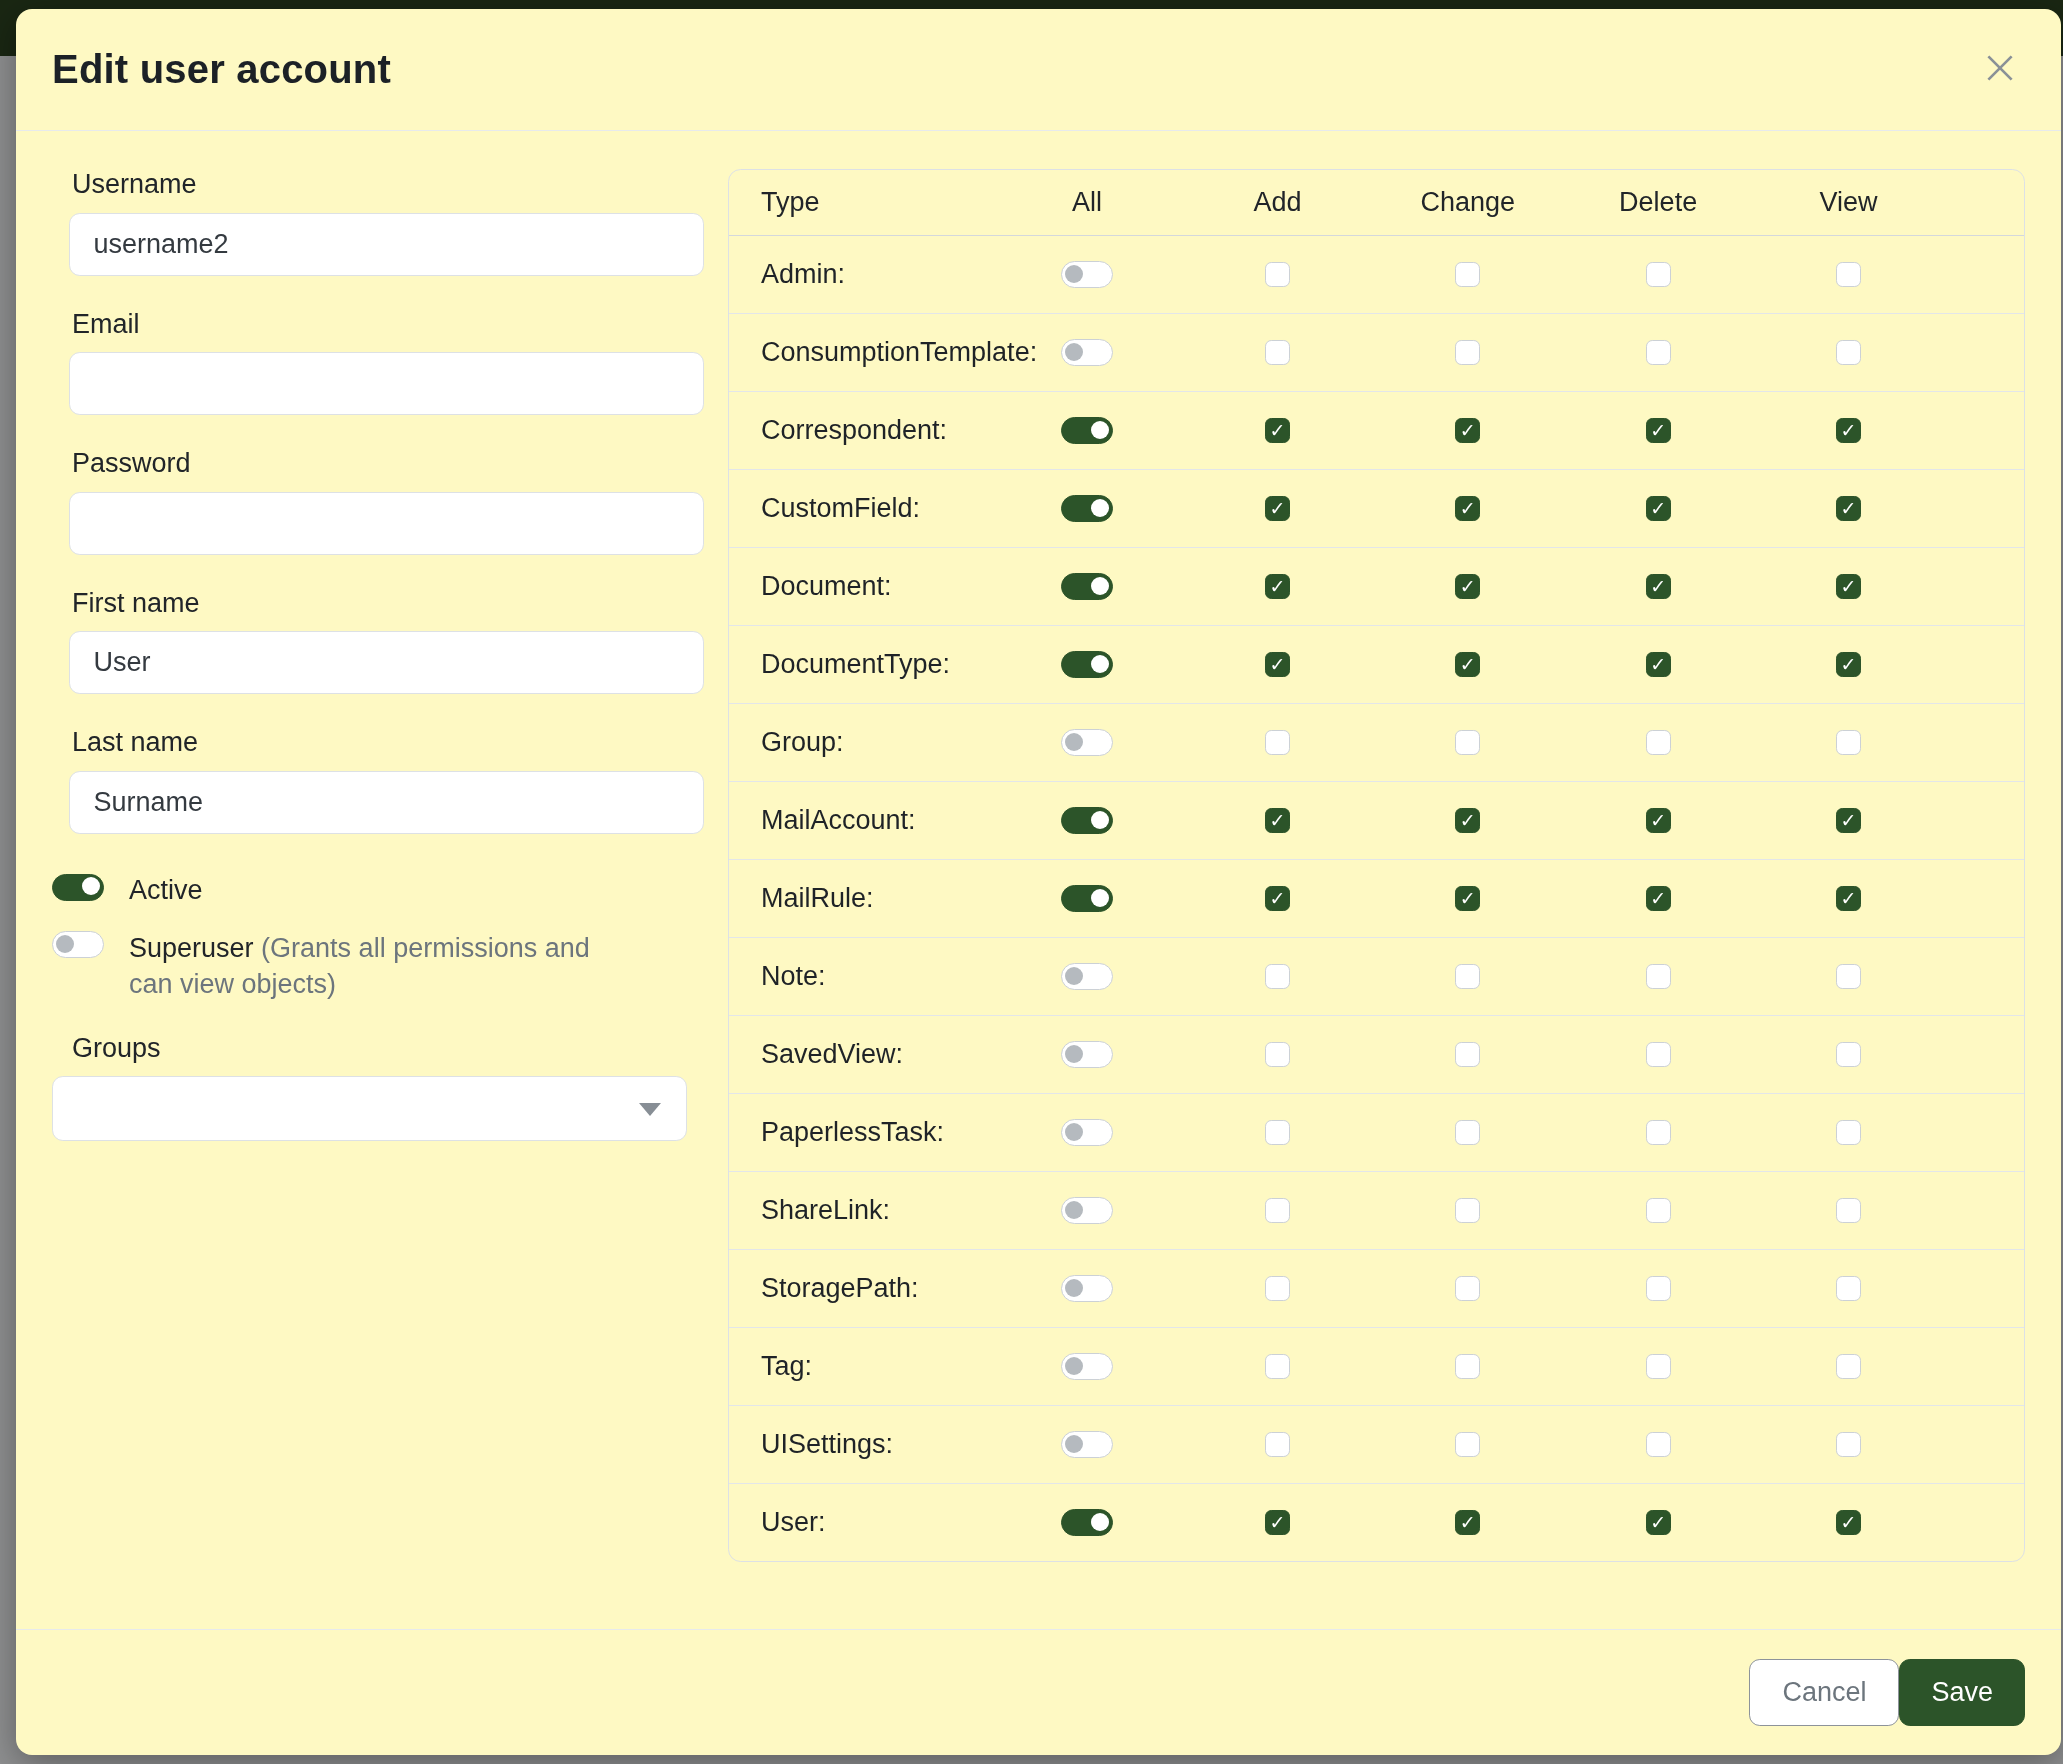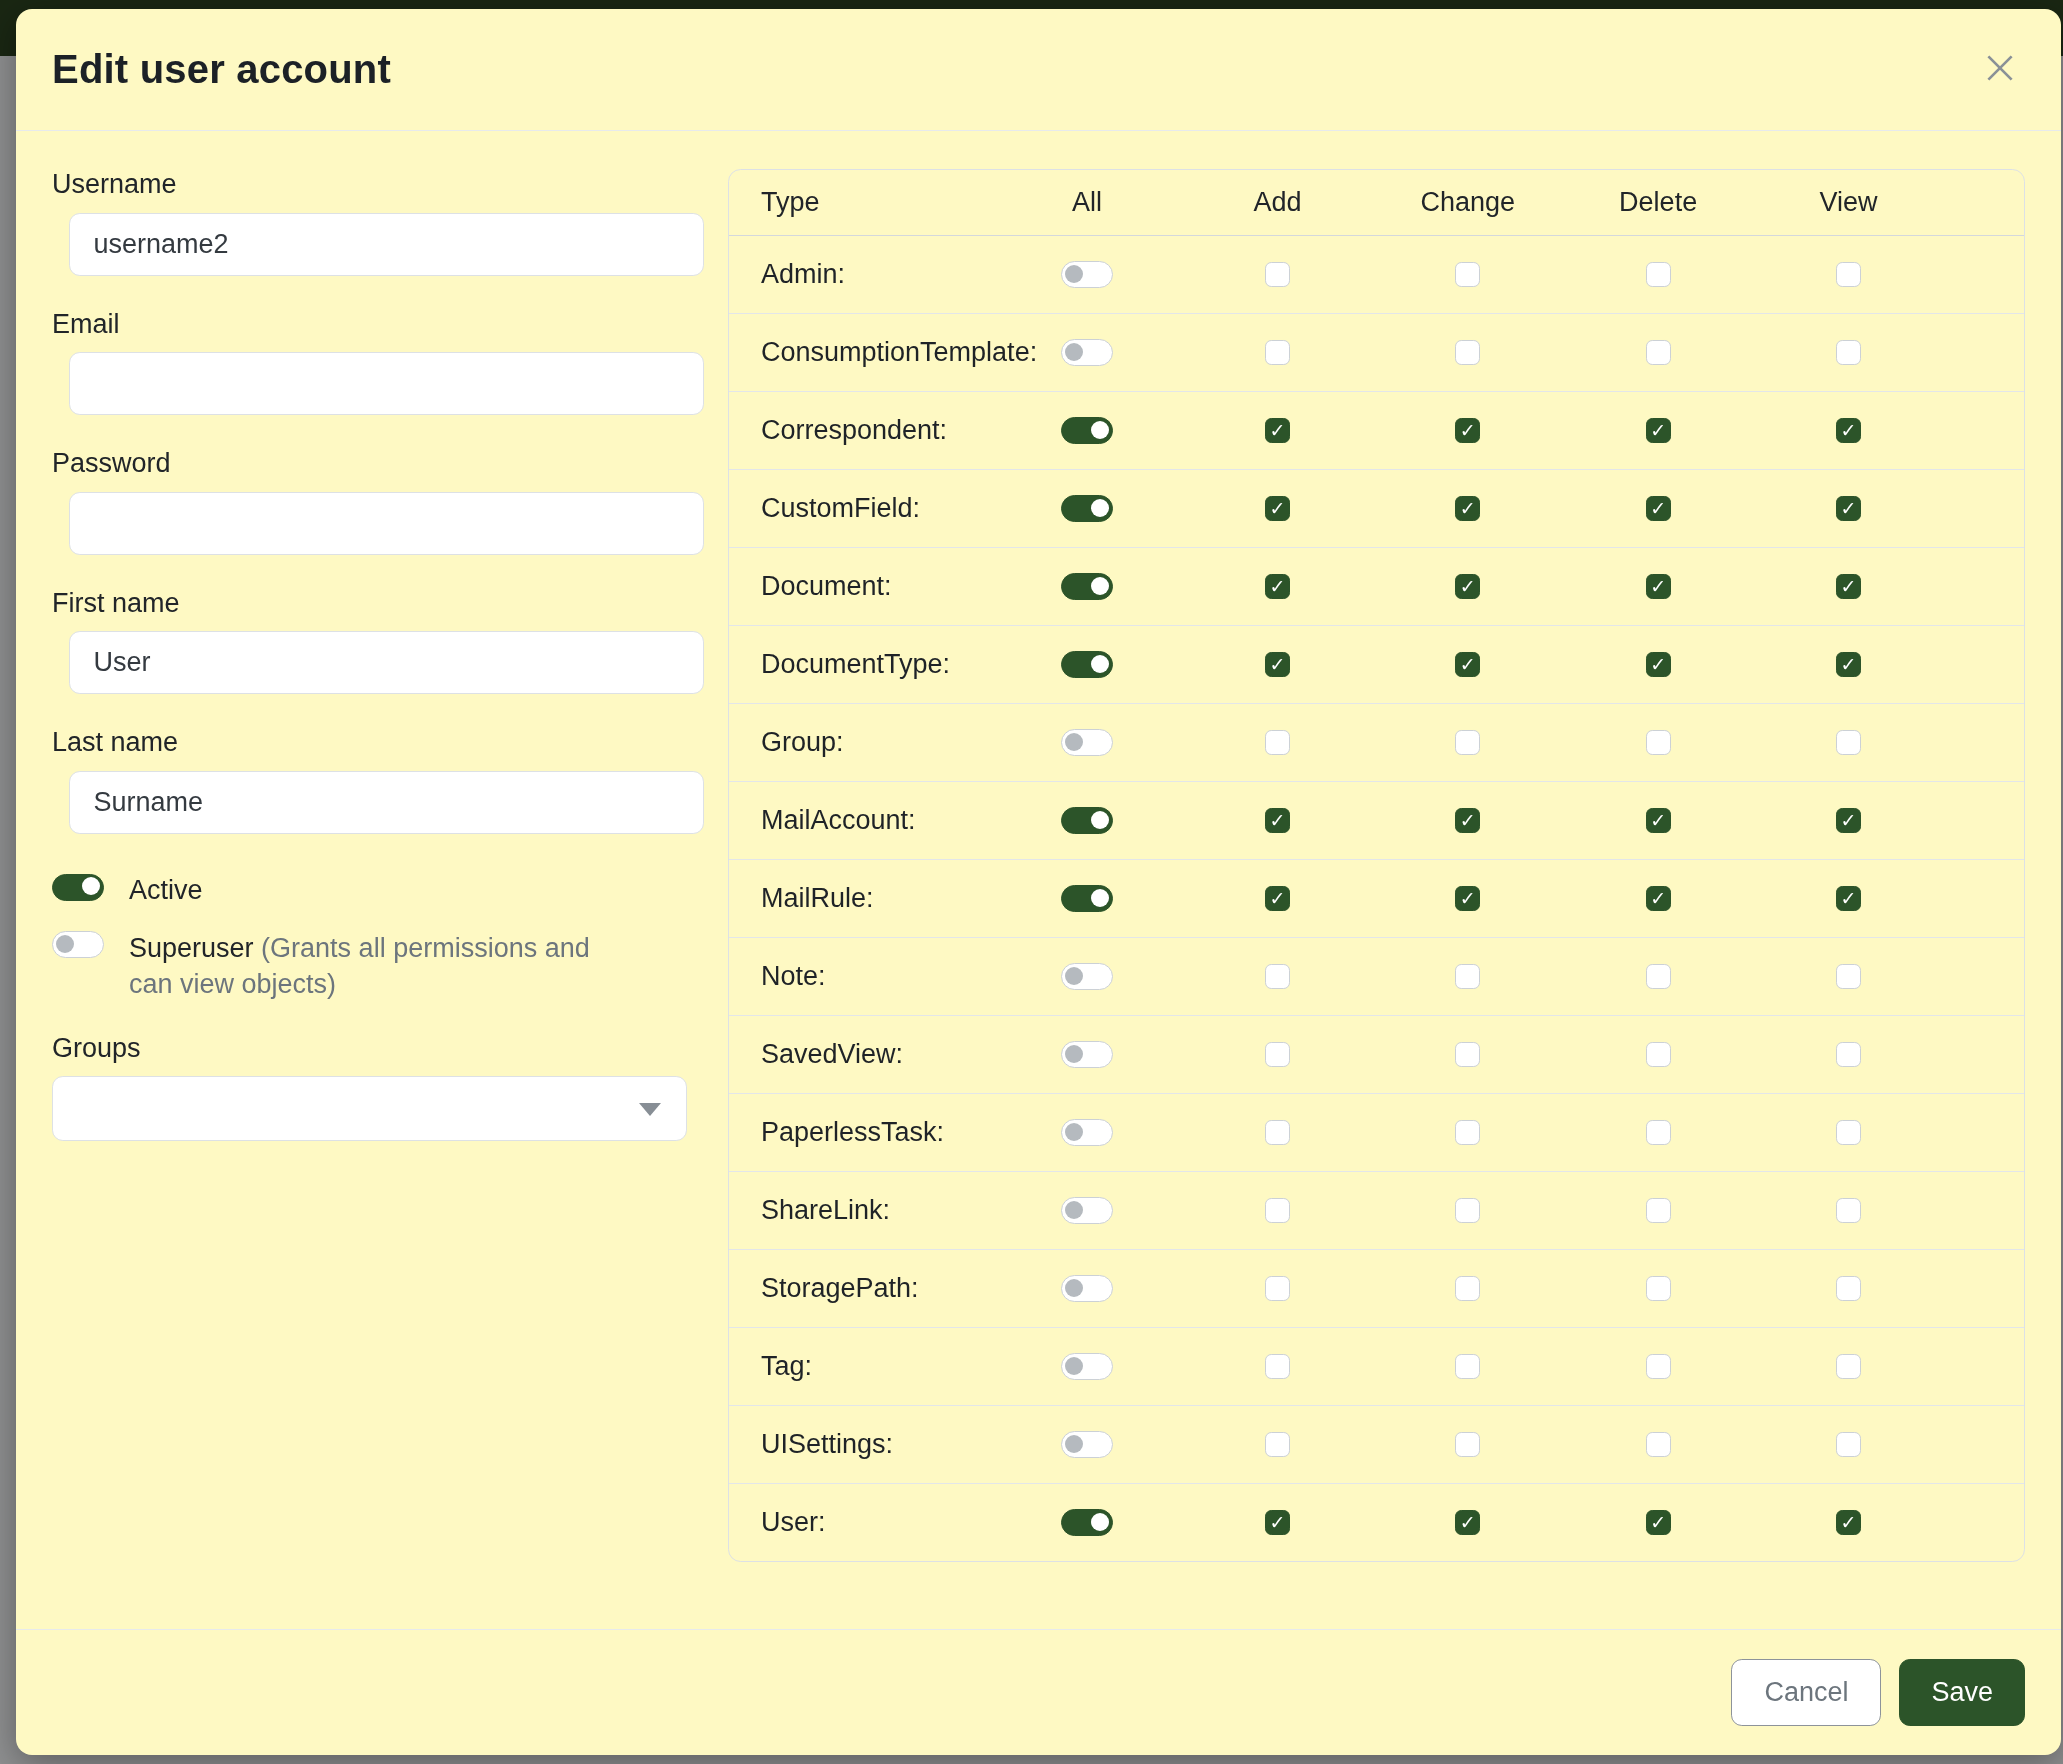--- a/index.html
+++ b/index.html
@@ -22,21 +22,21 @@
   }
   .modal-title{font-size:40px;font-weight:600;color:#1c2126;letter-spacing:0.2px;}
   .close-btn{
     margin-left:auto;width:43px;height:43px;border:none;background:transparent;
     cursor:pointer;display:flex;align-items:center;justify-content:center;padding:0;
   }
   
   .modal-body{flex:1 1 auto;display:flex;padding:38px 36px 0 36px;box-sizing:border-box;overflow:hidden;}
   .form-col{width:635px;flex:0 0 635px;}
   .perm-col{flex:1 1 auto;margin-left:41px;}
-  .field-label{display:block;font-size:27px;color:#212529;margin-bottom:12.6px;line-height:31px;}
+  .field-label{display:block;font-size:27px;color:#212529;margin-bottom:12.6px;line-height:31px;margin-left:20px;}
   .form-group{margin-bottom:33px;}
   .text-input{
     width:100%;height:63px;box-sizing:border-box;border:1.8px solid #dde1e5;border-radius:10.8px;
     padding:0 23.4px;font-size:27px;color:#343a40;outline:none;background:#fff;
     font-family:inherit;
     margin-left:17px;
   }
   
   .switch{width:52px;height:27px;border-radius:14.4px;position:relative;box-sizing:border-box;flex:0 0 auto;cursor:pointer;}
   .switch.off{background:#fff;border:1.8px solid #ccd1d6;}
@@ -79,21 +79,21 @@
   .cb{
     width:25px;height:25px;border-radius:6.3px;box-sizing:border-box;margin:0 auto;cursor:pointer;
     display:flex;align-items:center;justify-content:center;
   }
   .cb.off{background:#fff;border:1.8px solid #ccd1d6;}
   .cb.on{background:#2c5429;border:1.8px solid #2c5429;color:#fff;font-size:19px;font-weight:700;line-height:1;}
   .center-wrap{display:flex;justify-content:center;}
   
   .modal-footer{
     flex:0 0 126px;height:126px;border-top:1.8px solid #e7eaec;box-sizing:border-box;
-    display:flex;align-items:center;justify-content:flex-end;padding:0 36px;gap:18px;
+    display:flex;align-items:center;justify-content:flex-end;padding:0 36px;
   }
   .btn{font-family:inherit;font-size:27px;border-radius:10.8px;cursor:pointer;height:67px;box-sizing:border-box;}
   .btn-cancel{background:#fff;color:#6c757d;border:1.8px solid #8d939a;padding:0 32px;}
   .btn-save{background:#2c5429;color:#fff;border:1.8px solid #2c5429;padding:0 31px;}
 </style>
 </head>
 <body>
 
 <div class="app-header-strip"></div>
 

